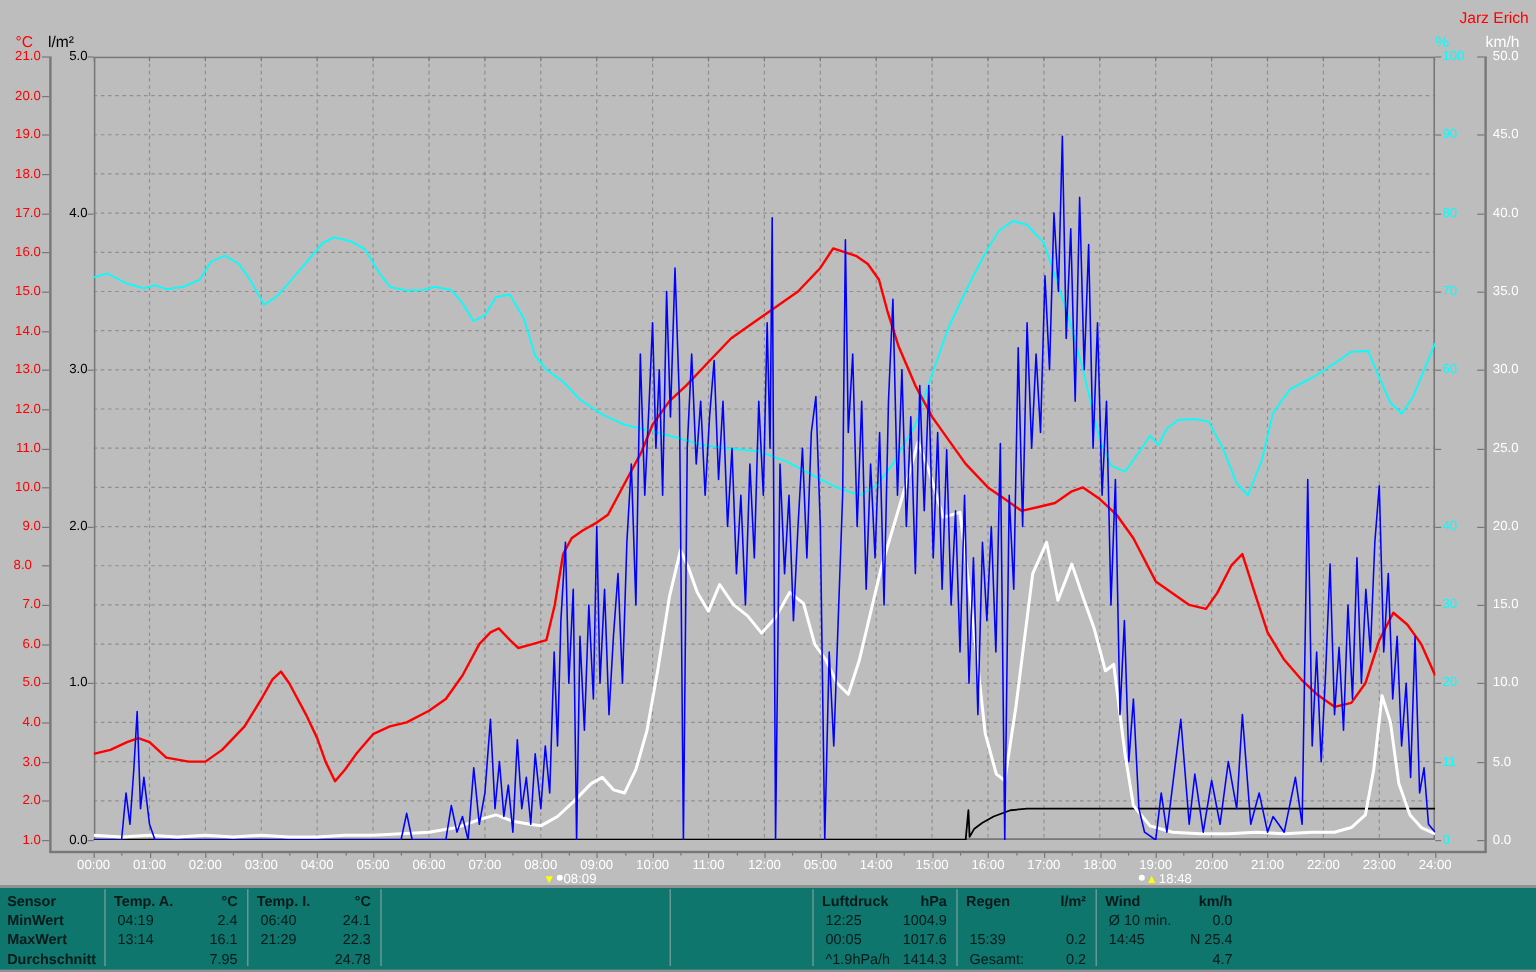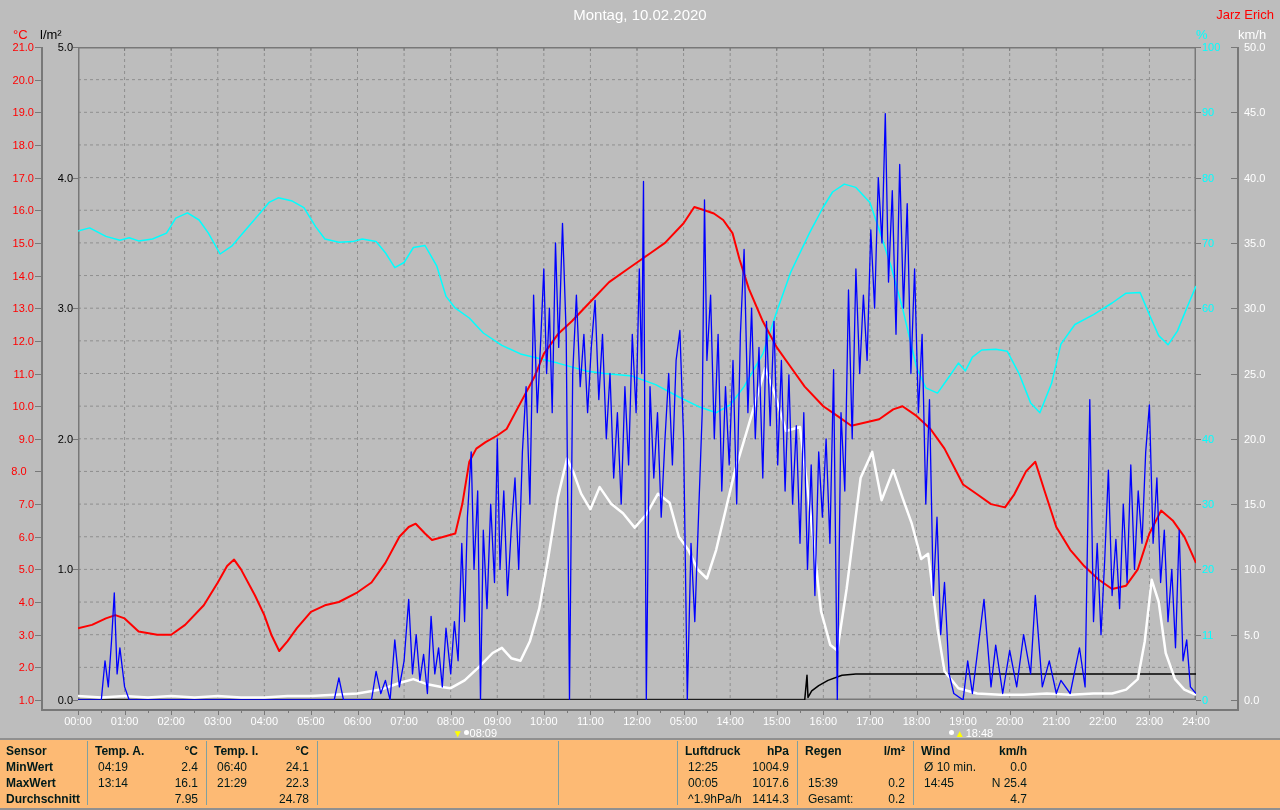--- a/index.html
+++ b/index.html
@@ -23,33 +23,32 @@
   .tick-label{position:absolute;font-size:11px;line-height:12px;white-space:nowrap;}
   .tick-mark{position:absolute;background:#787878;}
   .axis-line{position:absolute;background:#787878;}
   .x-label{color:#ffffff;text-align:center;}
   .sun-marker{position:absolute;top:727px;height:14px;font-size:11px;color:#ffffff;
               white-space:nowrap;}
   .sun-icon{color:#ffff00;font-size:10px;margin-right:1px;}
   .sun-dot{display:inline-block;width:5px;height:5px;background:#ffffff;
            border-radius:50%;vertical-align:2px;margin-right:1px;}
   #stats-table{position:absolute;left:0;top:738px;width:1280px;height:72px;
-               background:#fdba74;border-top:2px solid #909090;
+               background:#0f766e;border-top:2px solid #909090;
                border-bottom:2px solid #909090;box-sizing:border-box;
                color:#001a1a;font-size:12px;}
   .tbl-cell{position:absolute;line-height:14px;white-space:nowrap;}
   .tbl-bold{font-weight:bold;}
   .tbl-right{text-align:right;}
   .tbl-sep{position:absolute;top:1px;width:1px;height:64px;background:#7fa0a0;}
 </style>
 </head>
 <body>
 
 <div id="app">
-  <div id="title">Montag, 10.02.2020</div>
   <div id="station">Jarz Erich</div>
 
   <div id="unit-temp" class="unit">°C</div>
   <div id="unit-rain" class="unit">l/m²</div>
   <div id="unit-hum" class="unit">%</div>
   <div id="unit-wind" class="unit">km/h</div>
 
 
   <div id="plot">
     <svg id="plot-svg" viewBox="0 0 1118 653" preserveAspectRatio="none">

